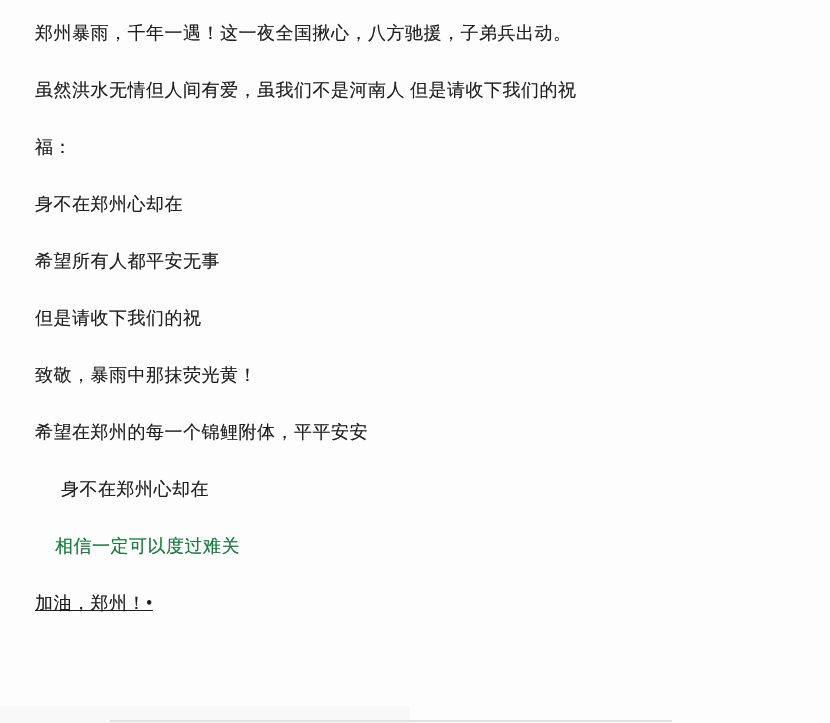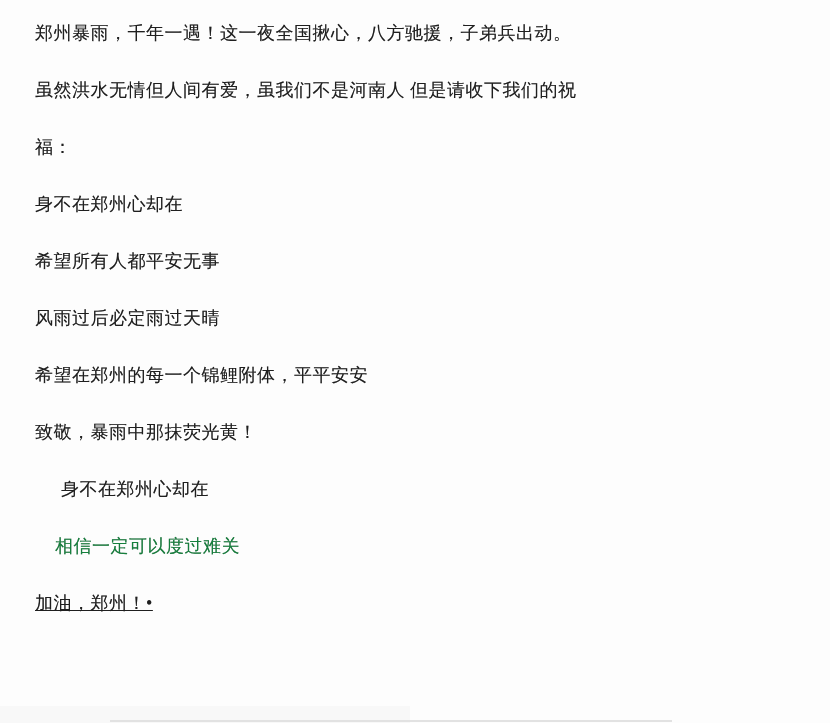--- a/index.html
+++ b/index.html
@@ -50,22 +50,22 @@
 </style>
 </head>
 <body style="background: rgb(253, 253, 253);">
 
 <div class="page">
   <div class="text-line" style="color: rgb(31, 31, 31);">郑州暴雨，千年一遇！这一夜全国揪心，八方驰援，子弟兵出动。</div>
   <div class="text-line" style="color: rgb(31, 31, 31);">虽然洪水无情但人间有爱，虽我们不是河南人 但是请收下我们的祝</div>
   <div class="text-line" style="color: rgb(31, 31, 31);">福：</div>
   <div class="text-line" style="color: rgb(31, 31, 31);">身不在郑州心却在</div>
   <div class="text-line" style="color: rgb(31, 31, 31); text-align: right;">希望所有人都平安无事</div>
-  <div class="text-line" style="color: rgb(31, 31, 31);">风雨过后必定雨过天晴</div>
+  <div class="text-line" style="color: rgb(31, 31, 31);">但是请收下我们的祝</div>
+  <div class="text-line" style="color: rgb(31, 31, 31);">致敬，暴雨中那抹荧光黄！</div>
   <div class="text-line" style="color: rgb(31, 31, 31);">希望在郑州的每一个锦鲤附体，平平安安</div>
-  <div class="text-line" style="color: rgb(31, 31, 31);">致敬，暴雨中那抹荧光黄！</div>
   <div class="text-line" style="color: rgb(31, 31, 31); margin-left: 26px;">身不在郑州心却在</div>
   <div class="text-line" style="color: #15803d; margin-left: 20px;">相信一定可以度过难关</div>
   <div class="text-line" style="color: rgb(31, 31, 31); text-decoration: underline;">加油，郑州！•</div>
 </div>
 
 <div class="bottom-artifact-block"></div>
 <div class="bottom-artifact-line"></div>
 
 </body></html>

